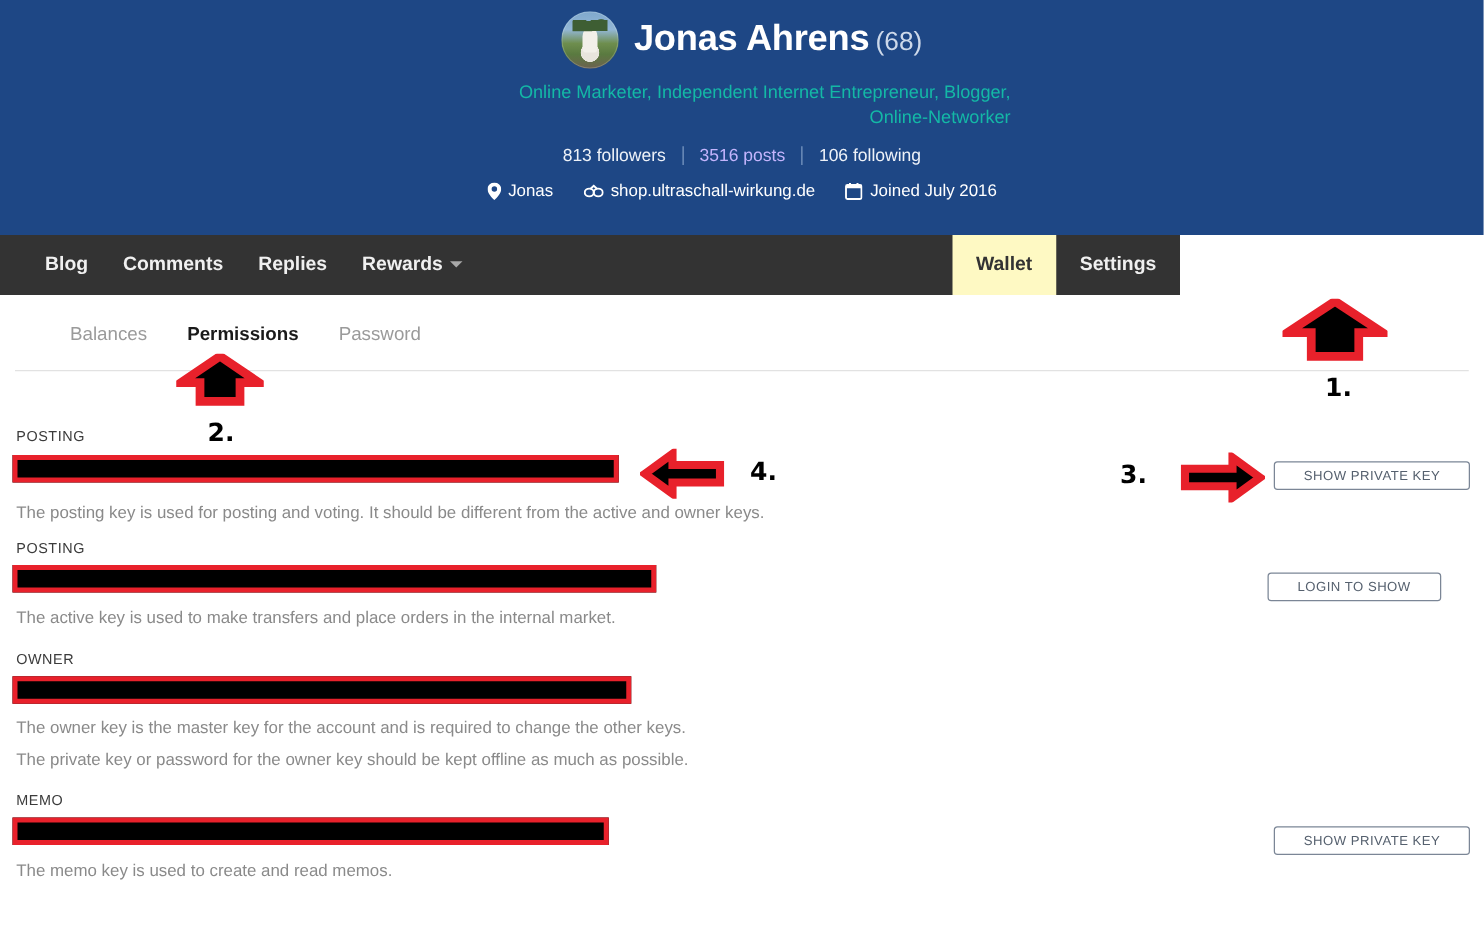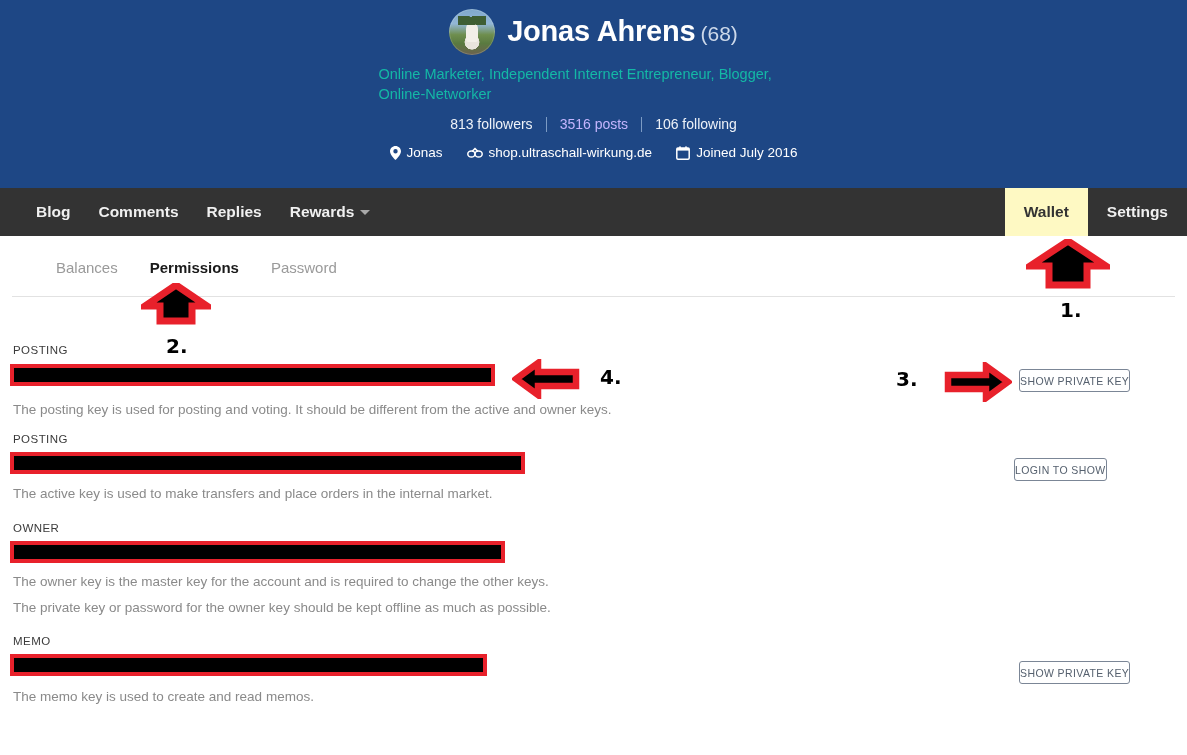--- a/index.html
+++ b/index.html
@@ -10,21 +10,21 @@
     font-family: "Liberation Sans", sans-serif;
     overflow: hidden;
   }
   .page { position: relative; width: 1187px; height: 755px; background:#fff; }
 
   
   .profile-header {
     position: absolute; left:0; top:0; width:1187px; height:188px;
     background:#1e4785;
     color:#ffffff;
-    text-align:left;
+    text-align:right;
   }
   .name-row {
     display:flex; align-items:center; justify-content:center;
     gap:12px; padding-top:9px;
   }
   .avatar {
     width:46px; height:46px; border-radius:50%;
     background:
       radial-gradient(circle at 50% 72%, #e8e4dc 0 18%, transparent 19%),
       linear-gradient(to bottom, #7fa8cc 0%, #93b7d6 32%, #6e8e4e 56%, #5a7a40 75%, #6d6150 100%);
@@ -60,21 +60,21 @@
   .meta-row {
     margin-top:13px; font-size:13.5px; color:#ffffff;
     display:flex; justify-content:center; align-items:center; gap:24px;
   }
   .meta-item { display:flex; align-items:center; gap:6px; }
   .meta-item .ic { display:inline-flex; align-items:center; }
   .meta-link { color:#ffffff; text-decoration:none; }
 
   
   .main-nav {
-    position:absolute; left:0; top:188px; width:1187px; height:48px;
+    position:absolute; left:0; top:188px; width:944px; height:48px;
     background:#333333;
     display:flex; align-items:stretch;
   }
   .nav-left { display:flex; align-items:center; padding-left:22px; gap:0; }
   .nav-left .nav-item {
     color:#f0f0f0; font-size:15.5px; font-weight:bold;
     padding:0 14px; line-height:48px; text-decoration:none; white-space:nowrap;
   }
   .caret-down {
     display:inline-block; width:0; height:0; margin-left:6px;
@@ -114,21 +114,21 @@
     border:4px solid #e8212b;
   }
   .key-desc {
     position:absolute; left:13px;
     font-size:13.5px; color:#8a8a8a; white-space:nowrap;
   }
   .key-btn {
     position:absolute;
     font-size:10.5px; letter-spacing:.4px; color:#55606e;
     background:#ffffff; border:1px solid #7b8696; border-radius:3px;
-    padding:5px 0 4px; white-space:nowrap; cursor:pointer;
+    padding:5px 23px 4px; white-space:nowrap; cursor:pointer;
     font-family:"Liberation Sans", sans-serif;
   }
 
   
   .ann { position:absolute; }
   .ann-num {
     position:absolute; font-size:20px; font-weight:bold; color:#000;
     font-family:"DejaVu Sans", sans-serif;
   }
 </style>

